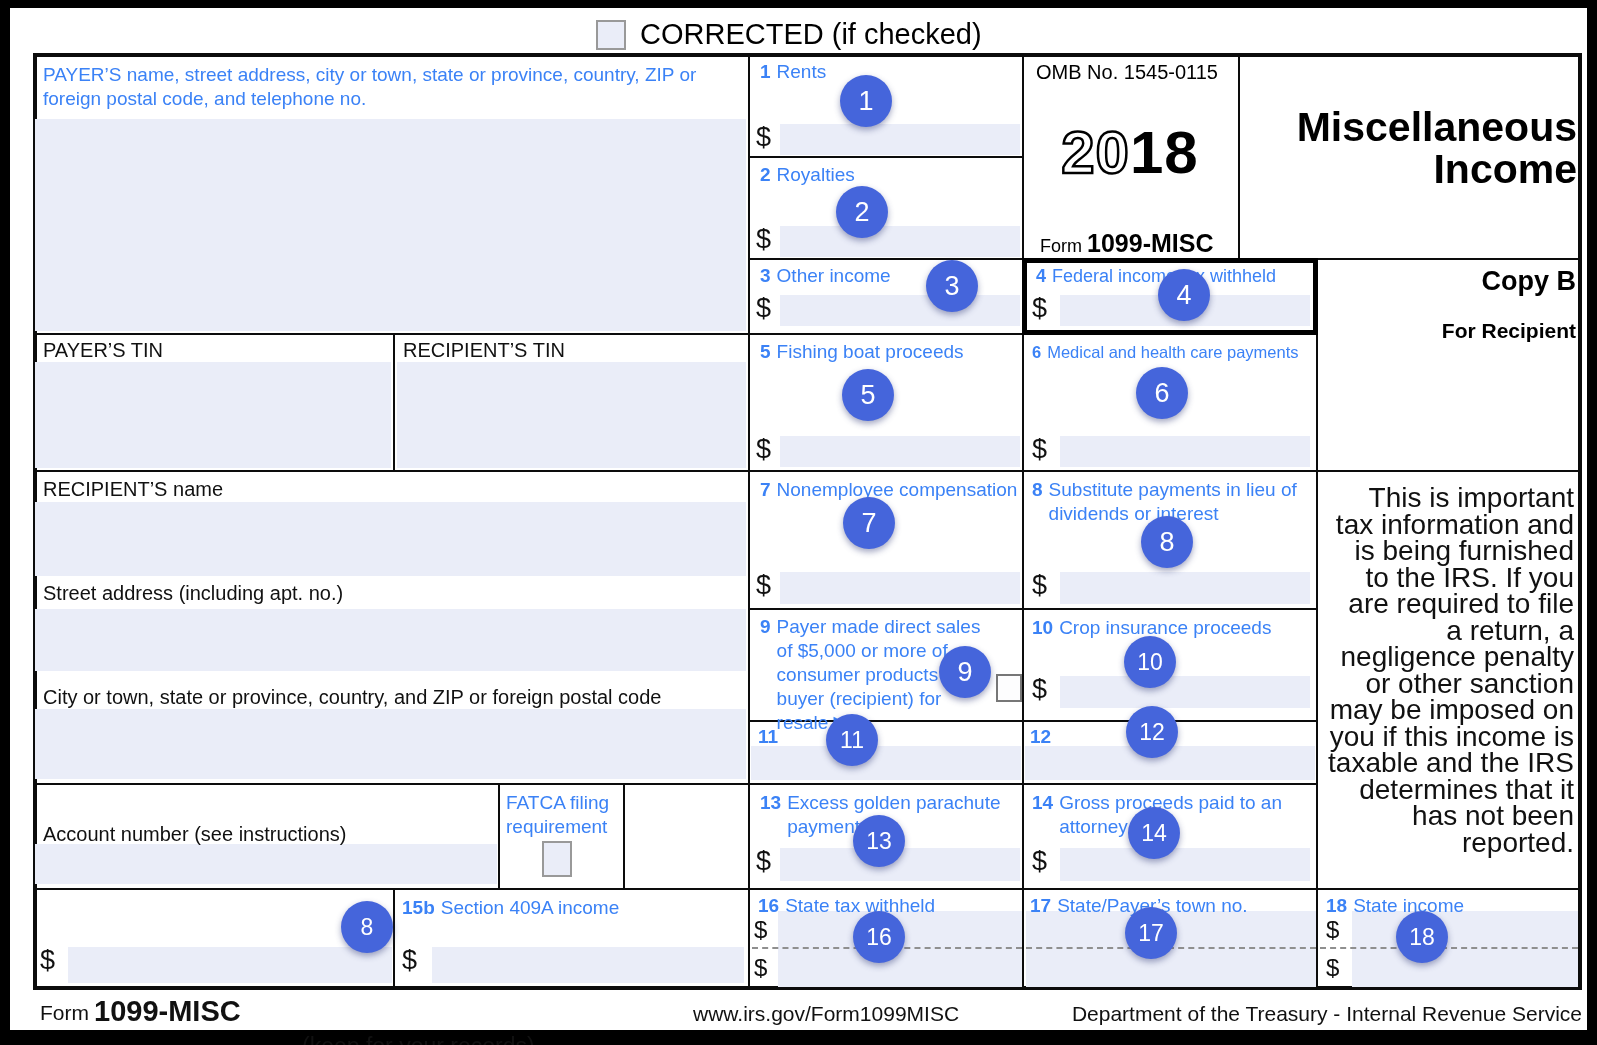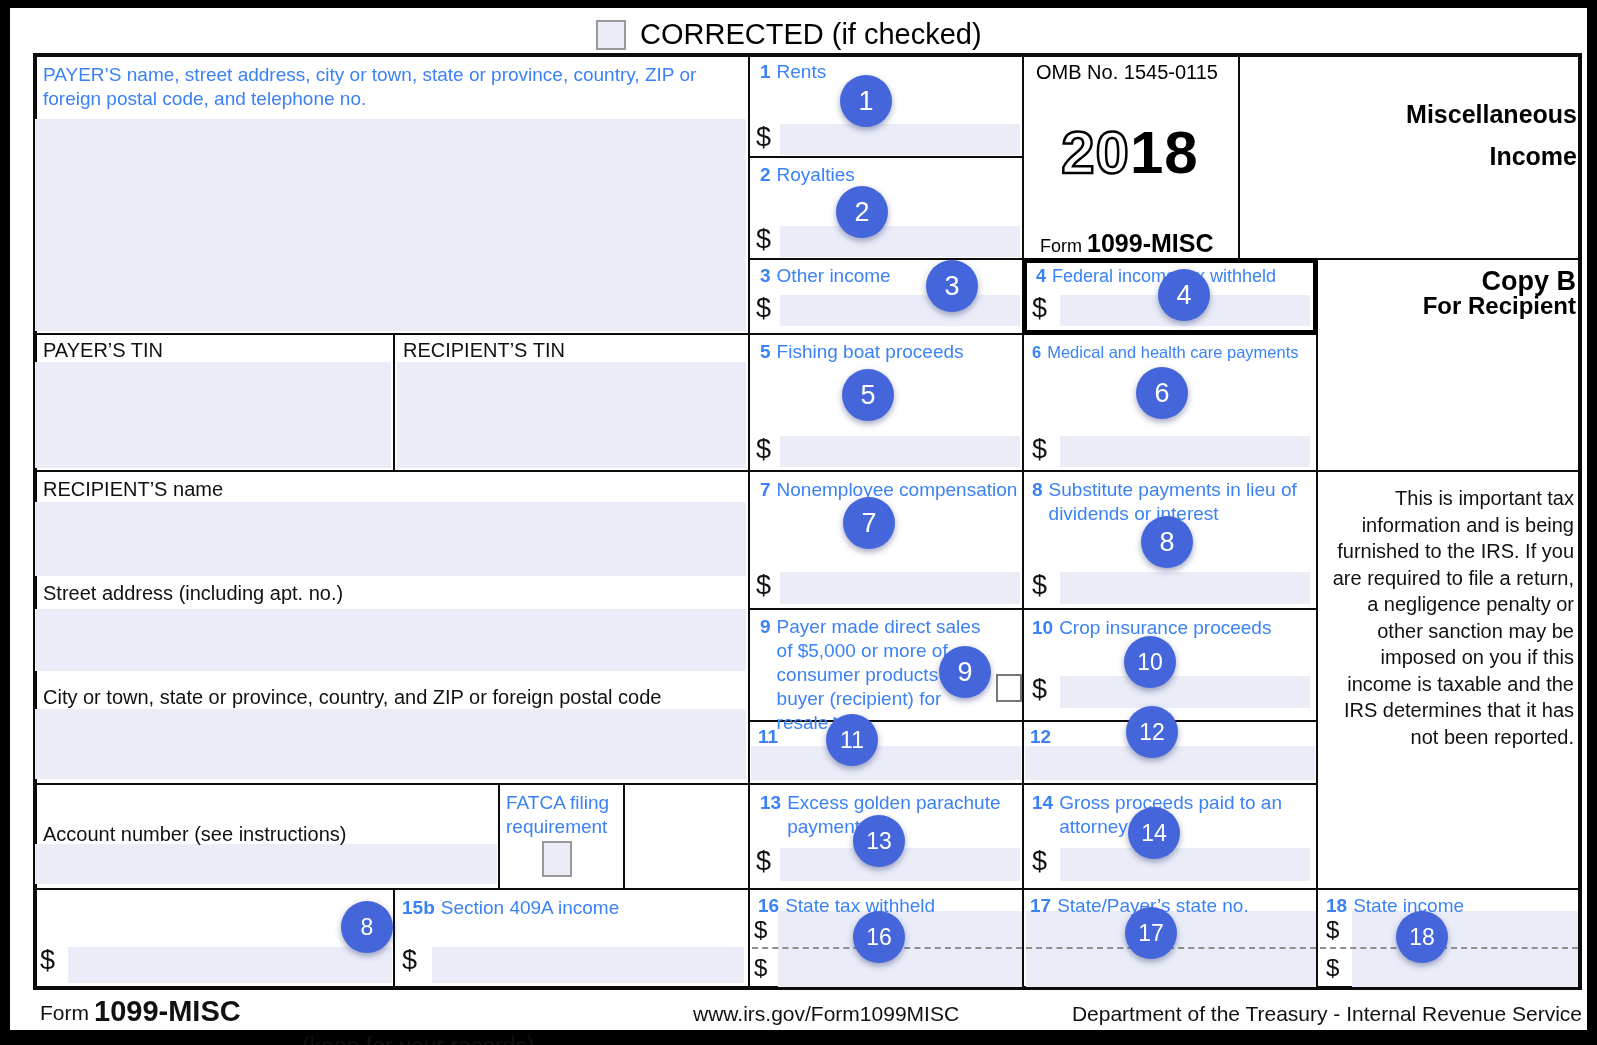--- a/index.html
+++ b/index.html
@@ -19,23 +19,23 @@
   .dollar2 { font-size:24px; }
   .toplabel { position:absolute; font-size:20px; color:#111; z-index:2; }
   .dash { position:absolute; height:0; border-top:2px dashed #8f8f8f; z-index:2; }
   .cbox { position:absolute; background:var(--field); border:2px solid #999; z-index:2; }
   .cbox-white { background:#fdfdfe; border:2px solid #777; }
   .ann { position:absolute; width:52px; height:52px; border-radius:50%; background:var(--accent);
          color:#fff; display:flex; align-items:center; justify-content:center; font-size:27px;
          box-shadow:0 3px 6px rgba(50,60,120,.45); z-index:6; }
   .ann.two { font-size:23px; }
   .corrected-label { position:absolute; left:630px; top:10px; font-size:29px; color:#000; z-index:2; background:transparent; }
-  .title { position:absolute; left:1240px; top:85px; width:327px; text-align:right; font-size:25px; font-weight:bold; line-height:42px; z-index:2; }
+  .title { position:absolute; left:1240px; top:98px; width:327px; text-align:right; font-size:41px; font-weight:bold; line-height:42px; z-index:2; }
   .copyb { position:absolute; left:1320px; width:246px; text-align:right; font-weight:bold; z-index:2; }
-  .sidebar { position:absolute; left:1318px; top:477px; width:246px; text-align:right; font-size:20px; line-height:26.5px; color:#111; z-index:2; }
+  .sidebar { position:absolute; left:1318px; top:477px; width:246px; text-align:right; font-size:28px; line-height:26.5px; color:#111; z-index:2; }
   .ombno { position:absolute; left:1026px; top:53px; font-size:20px; z-index:2; }
   .year { position:absolute; left:1012px; top:110px; width:216px; text-align:center; font-size:60px; font-weight:bold; letter-spacing:1px; z-index:2; }
   .year .outl { color:#fff; -webkit-text-stroke:2.5px #000; text-shadow:0 0 1px #000; }
   .ombform { position:absolute; left:1030px; top:221px; font-size:18px; z-index:2; }
   .ombform b { font-size:25px; }
   .footer-text { position:absolute; font-size:21px; color:#111; z-index:2; }
 </style>
 </head>
 <body>
 
@@ -84,21 +84,21 @@
     <div class="fld" style="left:25px;top:836px;width:462px;height:40px"></div>
     <div class="boxlabel" style="left:496px;top:783px;width:112px">FATCA filing requirement</div>
     <span class="cbox" style="left:532px;top:833px;width:30px;height:36px"></span>
 
     <div class="ombno">OMB No. 1545-0115</div>
     <div class="year"><span class="outl">20</span><span>18</span></div>
     <div class="ombform"><span>Form</span> <b>1099-MISC</b></div>
 
     <div class="title"><span>Miscellaneous</span><br><span>Income</span></div>
     <div class="copyb" style="top:258px;font-size:27px">Copy B</div>
-    <div class="copyb" style="top:284px;font-size:24px">For Recipient</div>
+    <div class="copyb" style="top:311px;font-size:21px">For Recipient</div>
     <div class="sidebar">This is important tax information and is being furnished to the IRS. If you are required to file a return, a negligence penalty or other sanction may be imposed on you if this income is taxable and the IRS determines that it has not been reported.</div>
 
     <div class="boxlabel" style="left:750px;top:52px;width:250px">
         <span class="bnum">1</span>
         <span>Rents</span>
       </div>
     <span class="dollar" style="left:746px;top:114px">$</span>
     <div class="fld" style="left:770px;top:116px;width:240px;height:31px"></div>
 
     <div class="boxlabel" style="left:750px;top:155px;width:250px">
@@ -199,21 +199,21 @@
     <div class="boxlabel" style="left:748px;top:886px;width:260px">
         <span class="bnum">16</span>
         <span>State tax withheld</span>
       </div>
     <div class="fld" style="left:768px;top:903px;width:244px;height:76px"></div>
     <span class="dollar dollar2" style="left:744px;top:908px">$</span>
     <span class="dollar dollar2" style="left:744px;top:946px">$</span>
 
     <div class="boxlabel" style="left:1020px;top:886px;width:280px">
         <span class="bnum">17</span>
-        <span>State/Payer’s state no.</span>
+        <span>State/Payer’s town no.</span>
       </div>
     <div class="fld" style="left:1016px;top:903px;width:290px;height:76px"></div>
 
     <div class="boxlabel" style="left:1316px;top:886px;width:250px">
         <span class="bnum">18</span>
         <span>State income</span>
       </div>
     <div class="fld" style="left:1342px;top:903px;width:226px;height:76px"></div>
     <span class="dollar dollar2" style="left:1316px;top:908px">$</span>
     <span class="dollar dollar2" style="left:1316px;top:946px">$</span>

